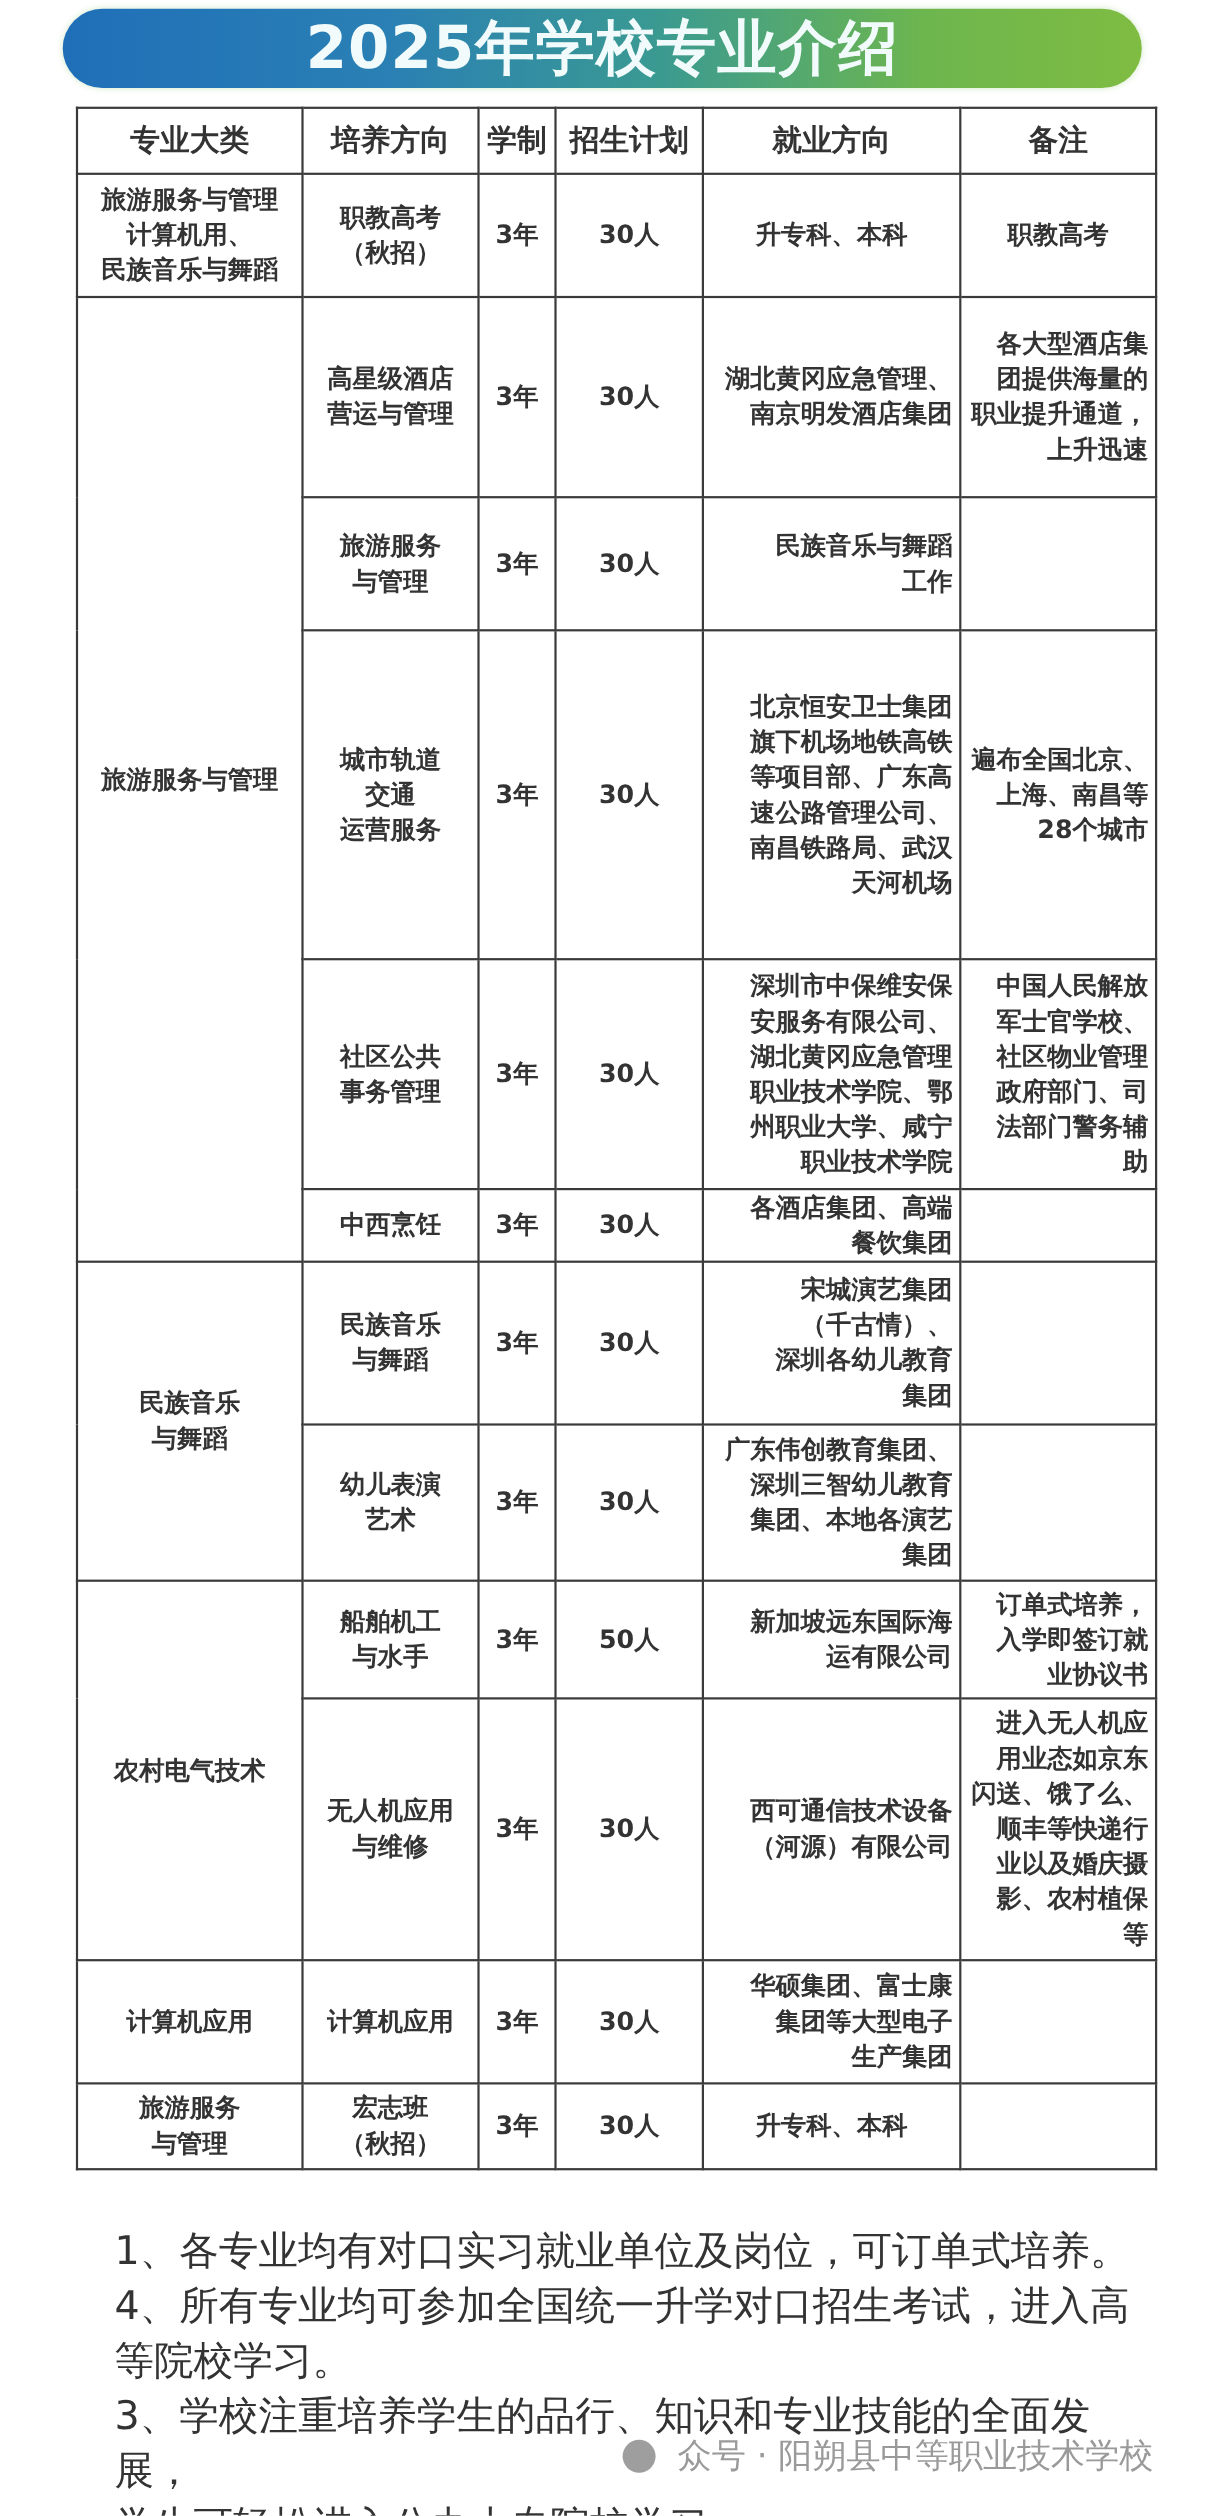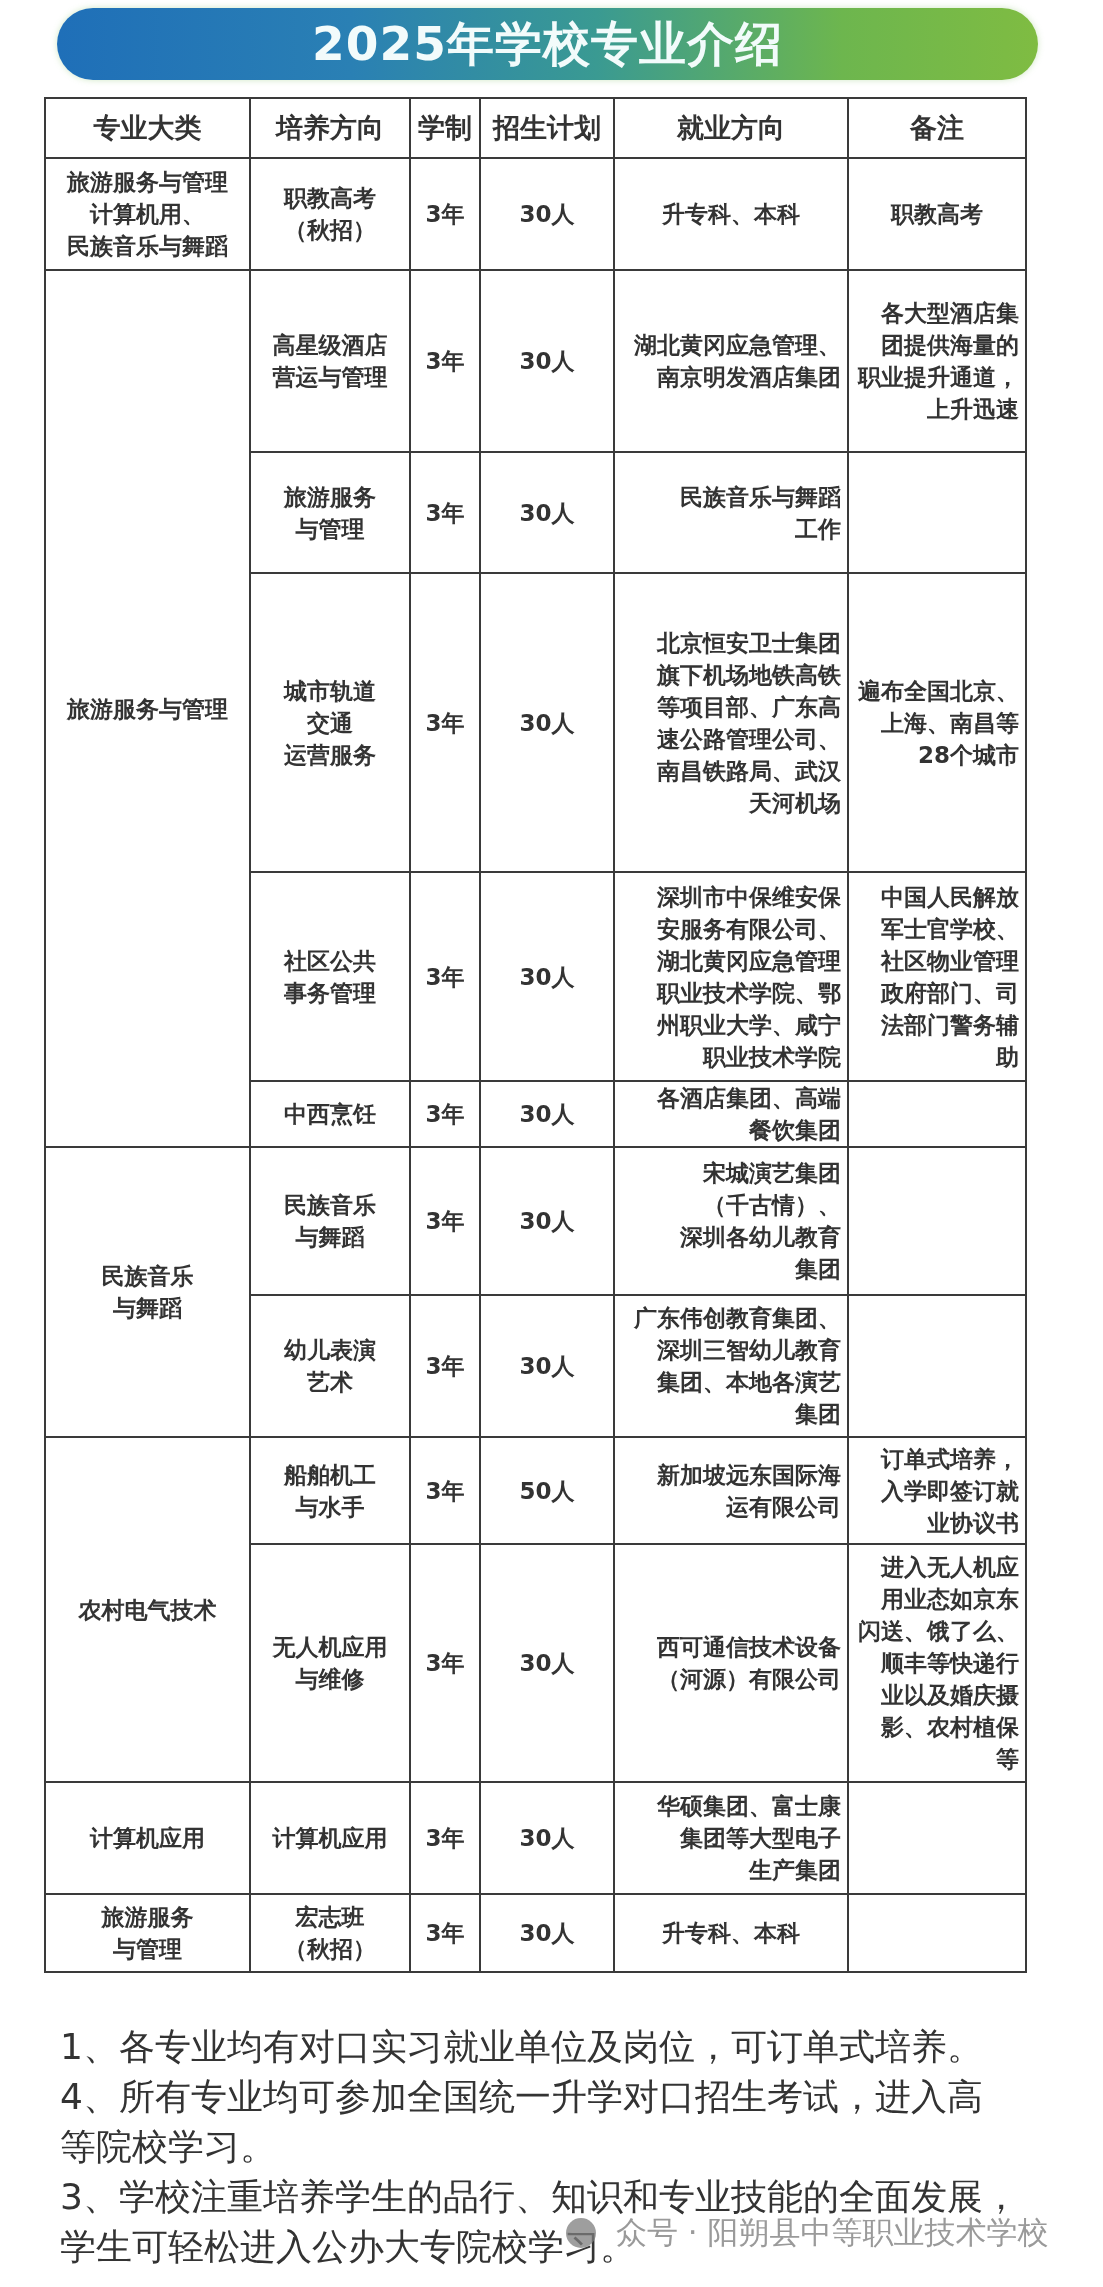--- a/index.html
+++ b/index.html
@@ -3,32 +3,32 @@
 <meta charset="utf-8">
 <style>
   html, body { margin:0; padding:0; background:#ffffff; }
   body { width:1103px; height:2287px; position:relative; overflow:hidden;
          font-family:"DejaVu Sans","Liberation Sans",sans-serif; color:#2b2b2b; }
   .banner { position:absolute; left:57px; top:8px; width:981px; height:72px;
             border-radius:36px;
             background:linear-gradient(90deg,#1f6fb8 0%,#2a80b4 30%,#3a9a92 55%,#6db64e 80%,#7fbc42 100%);
             box-shadow:0 0 6px rgba(120,190,90,0.35);
             display:flex; align-items:center; justify-content:center; }
-  .banner-title { color:#f2fbfb; font-size:47px; font-weight:bold; letter-spacing:1px; }
-
-  .tbl { position:absolute; left:44px; top:97px; width:981px; border-collapse:collapse; table-layout:fixed; }
+  .banner-title { color:#f2fbfb; font-size:54px; font-weight:bold; letter-spacing:1px; }
+
+  .tbl { position:absolute; left:69px; top:97px; width:981px; border-collapse:collapse; table-layout:fixed; }
   .tbl td, .tbl th { border:2.5px solid #3a3a3a; padding:0 6px; font-size:23px; line-height:32px;
                      font-weight:bold; color:#333; vertical-align:middle; }
   .tbl th { font-size:27px; height:58px; text-align:center; }
   .c { text-align:center; }
   .l { text-align:right; }
   .pre { white-space:pre-line; }
 
   .notes { position:absolute; left:60px; top:2022px; width:1000px; font-size:36px; line-height:50px; color:#333; }
-  .note { white-space:pre-line; }
+  .note { white-space:pre-line;margin-left:44px; }
   .wm { position:absolute; left:566px; top:2212px; font-size:31px; color:#9a9a9a; display:flex; align-items:center; gap:20px; }
   .wm-icon { width:30px; height:30px; border-radius:50%; background:#7d7d7d; opacity:0.75; display:inline-block; }
 </style>
 </head>
 <body>
 
 <div class="banner">
   <span class="banner-title">2025年学校专业介绍</span>
 </div>
 

